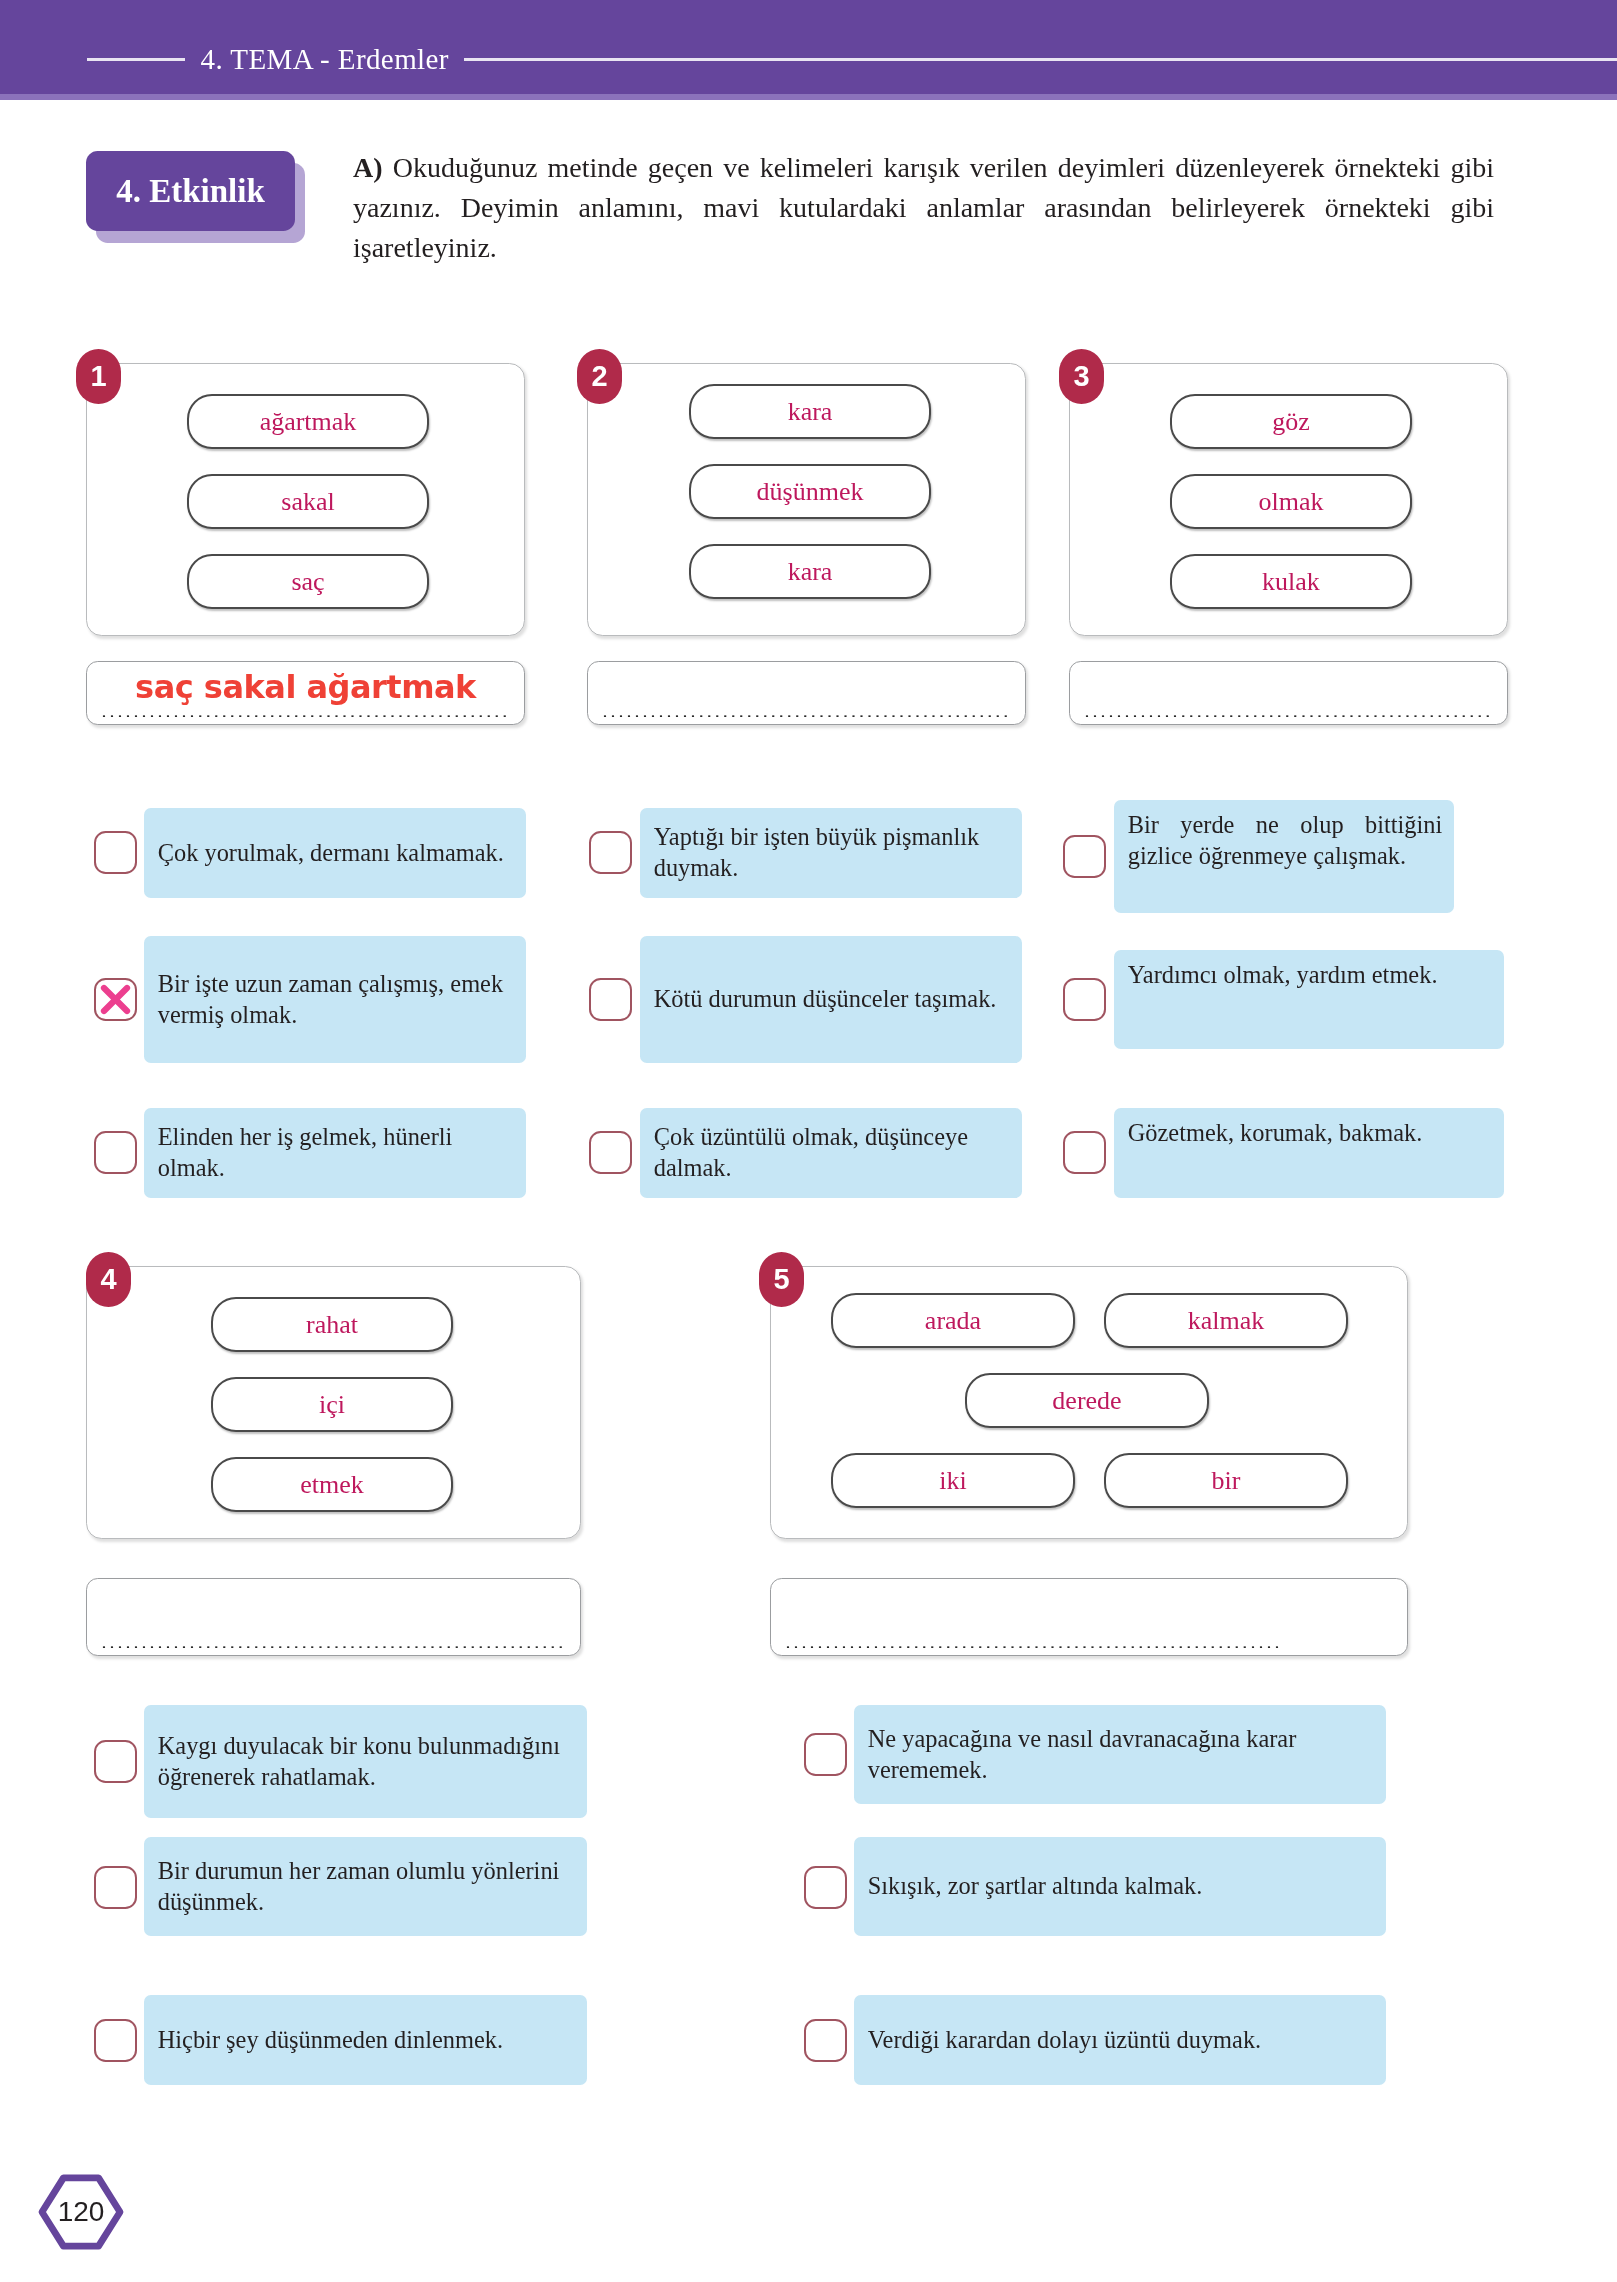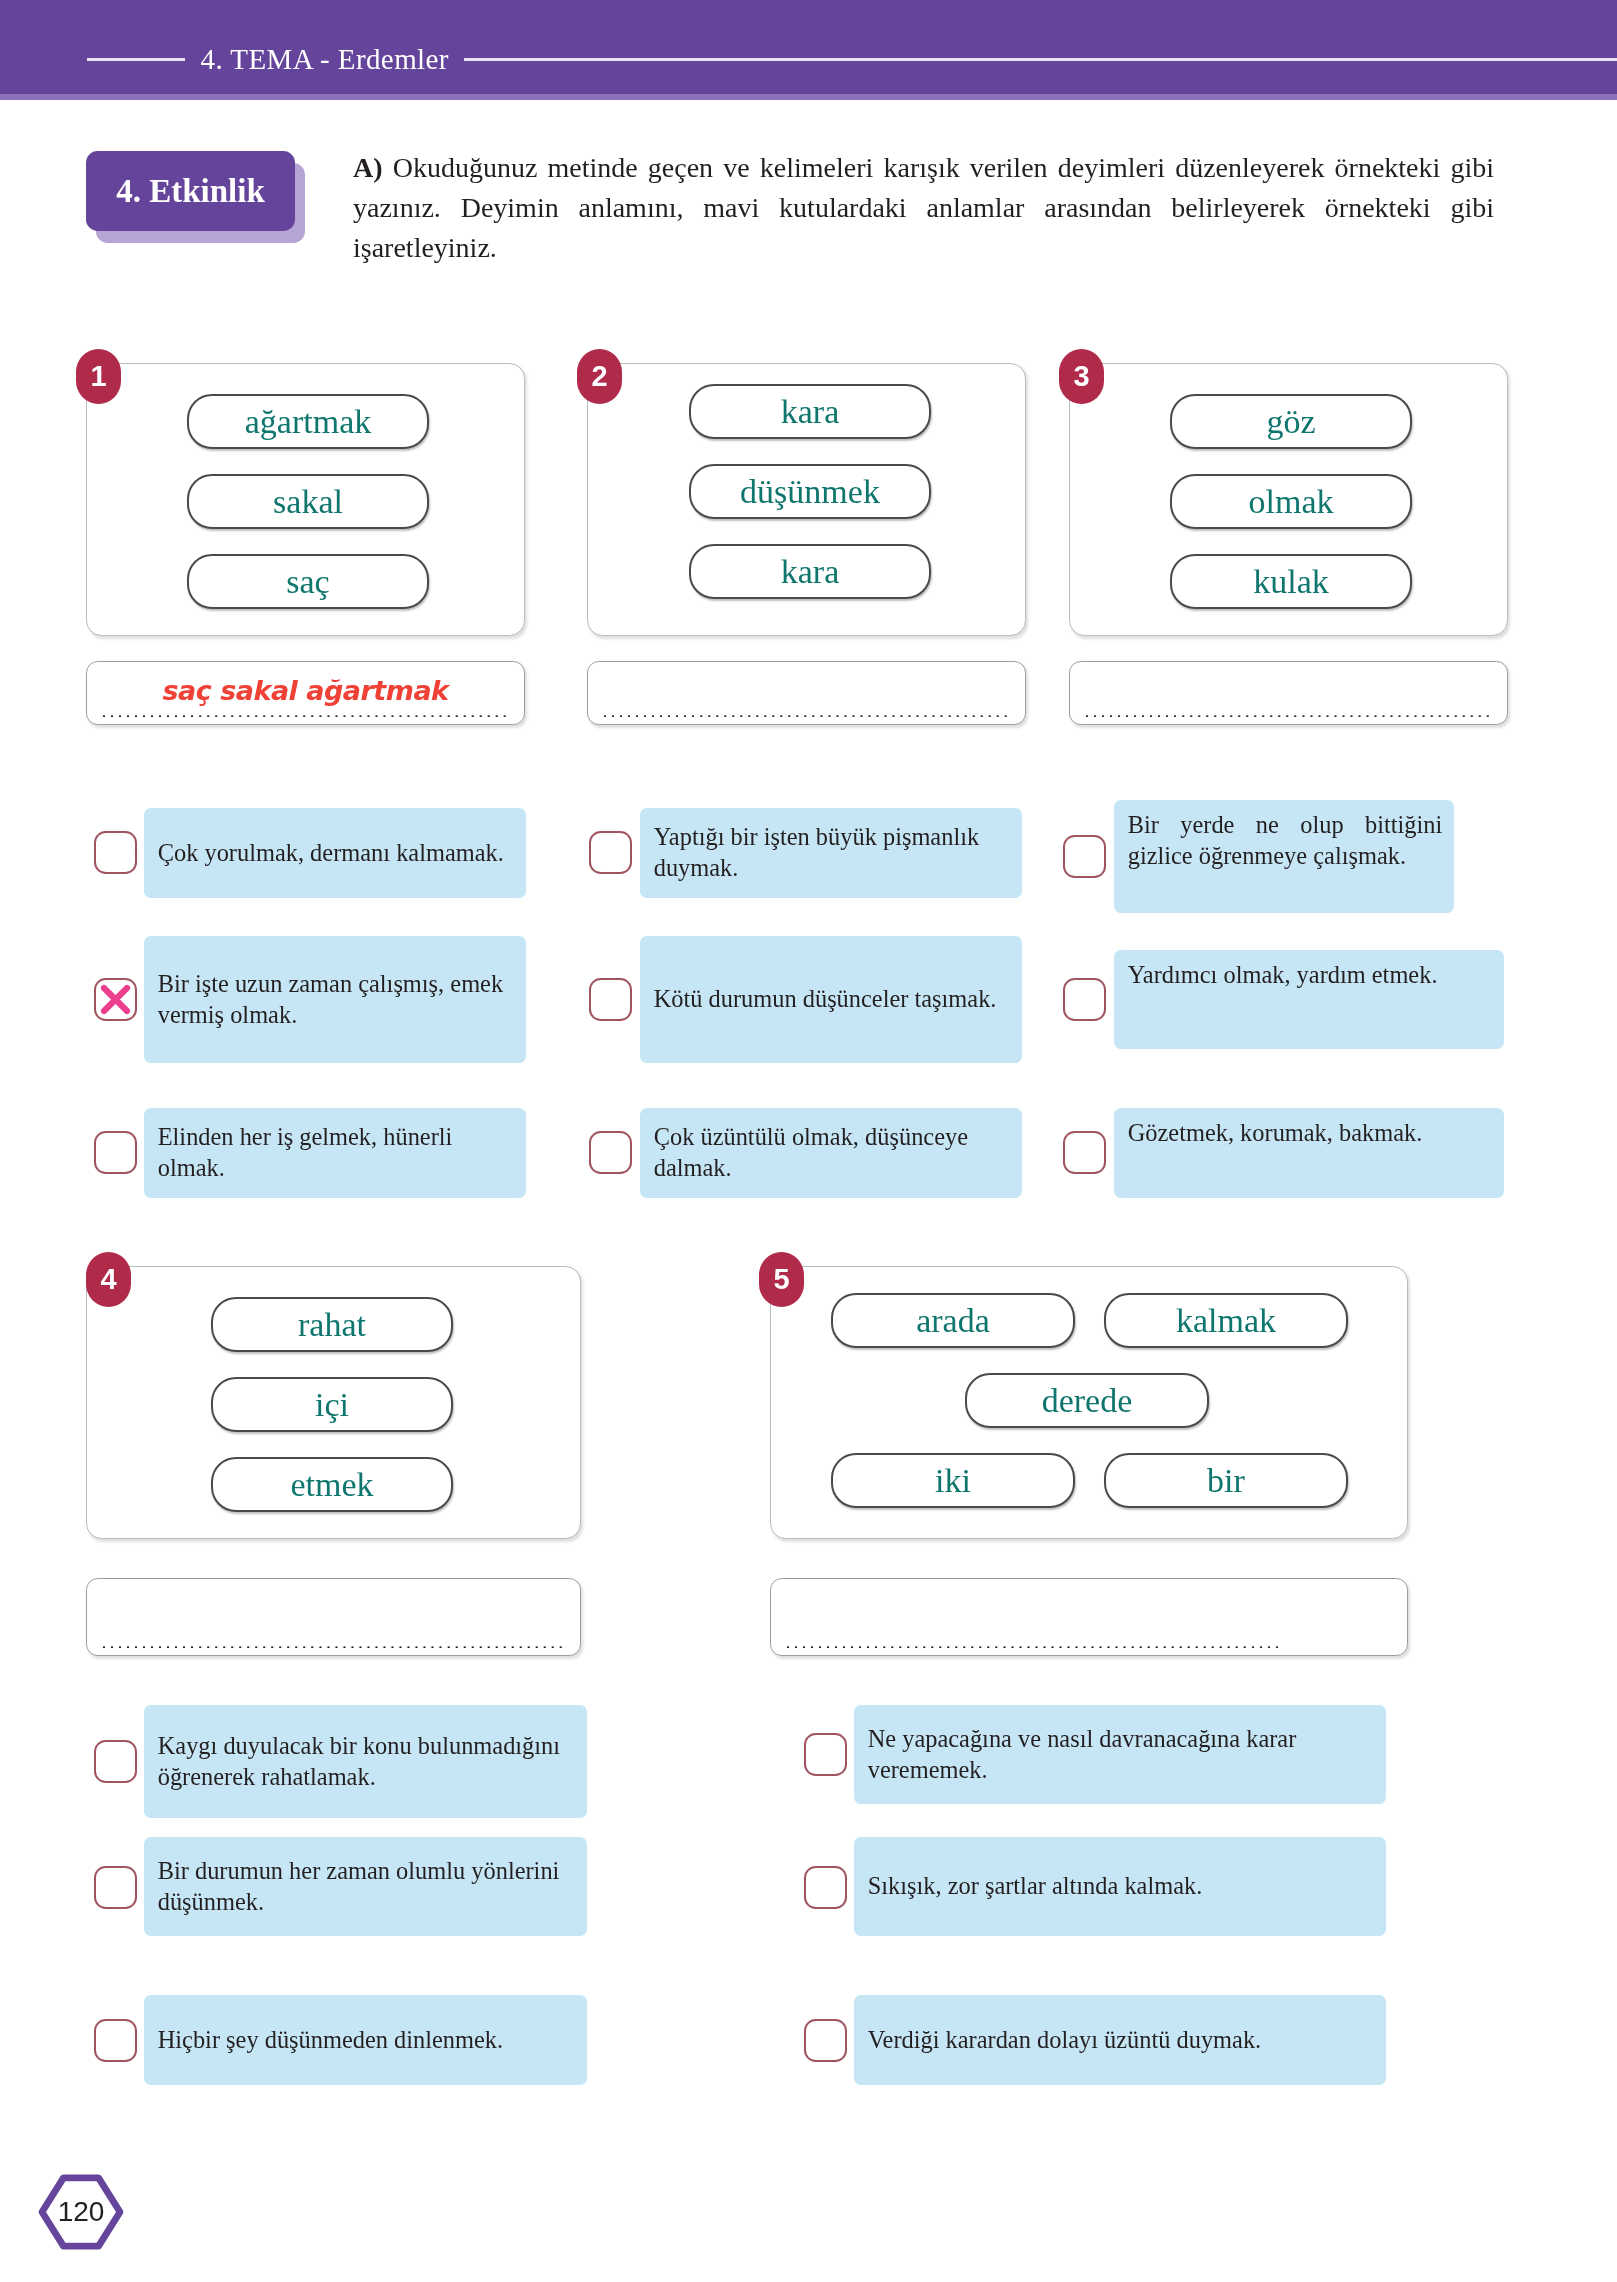--- a/index.html
+++ b/index.html
@@ -103,43 +103,42 @@
     border-radius: 15.6px;
     background: #ffffff;
     box-shadow: 2px 2.9px 2.9px rgba(0,0,0,0.13);
   }
   .word-chip {
     position: absolute;
     border: 2px solid #4a4a4a;
     border-radius: 25px;
     background: #ffffff;
     display: flex; align-items: center; justify-content: center;
-    font-size: 34px; color: #0f766e;
+    font-size: 26px; color: #be185d;
     box-shadow: 1px 2px 2px rgba(0,0,0,0.25);
     font-family: "Liberation Serif", serif;
   }
 
   
   .answer-box {
     position: absolute;
     border: 1.5px solid #9b9da0;
     border-radius: 11.7px;
     background: #ffffff;
     box-shadow: 2px 2.9px 2.9px rgba(0,0,0,0.13);
     overflow: hidden;
   }
   .answer-text {
     position: absolute;
     left: 0; right: 0;
     bottom: 18.5px;
     text-align: center;
     color: #ef4136;
-    font-size: 27px;
+    font-size: 32px;
     font-weight: bold;
-    font-style: italic;
     font-family: "DejaVu Sans", sans-serif;
     letter-spacing: -0.5px;
     white-space: nowrap;
   }
   .dots-line {
     position: absolute;
     left: 13.7px; right: 13.7px;
     bottom: 6.8px;
     height: 9.8px;
     overflow: hidden;

